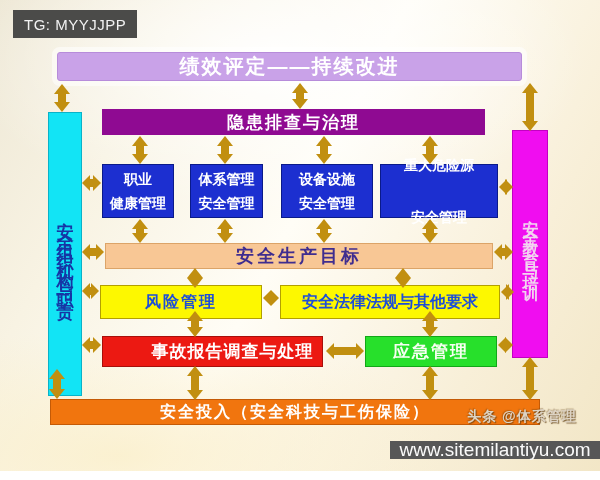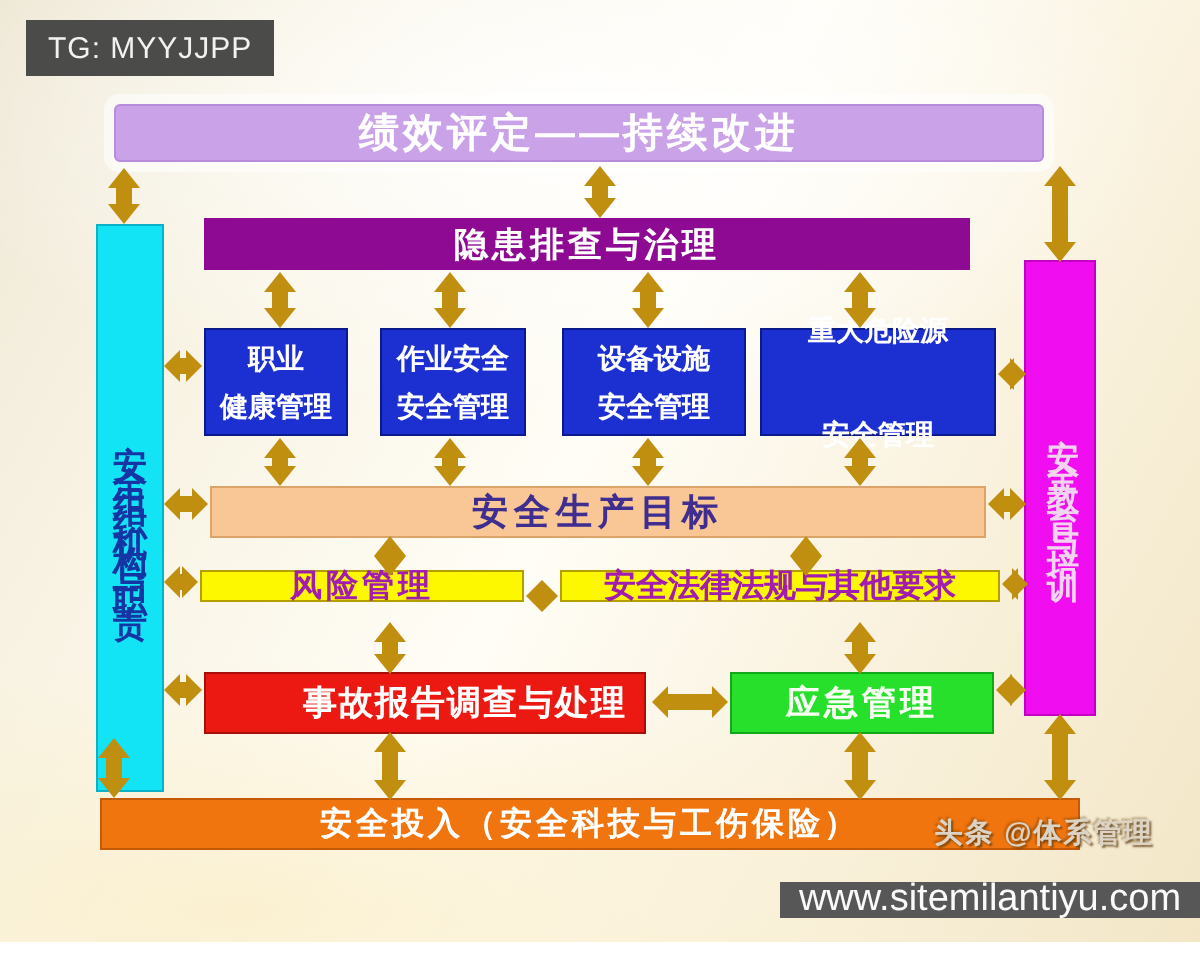--- a/index.html
+++ b/index.html
@@ -24,22 +24,22 @@
   .banner{left:57px;top:52px;width:465px;height:29px;background:var(--banner,#c9a2e8);
     border:1px solid #b78cda;border-radius:3px;box-shadow:0 0 0 5px rgba(255,255,255,.55);
     color:#fff;font-size:20px;font-weight:bold;letter-spacing:2px;}
   .hazard{left:102px;top:109px;width:383px;height:26px;background:var(--hazard,#8f0a92);
     color:#fff;font-size:17px;font-weight:bold;letter-spacing:2px;}
   .bluebox{background:var(--blue,#1c2fd0);border:1px solid #0a1a8a;color:#fff;
     font-size:14px;font-weight:bold;flex-direction:column;line-height:24px;top:164px;height:54px;}
   .b1{left:102px;width:72px;} .b2{left:190px;width:73px;} .b3{left:281px;width:92px;} .b4{left:380px;width:118px;gap:28px;}
   .peach{left:105px;top:243px;width:388px;height:26px;background:var(--peach,#f8c795);
     border:1px solid #dca468;color:var(--peach_text,#3f2d8f);font-size:18px;font-weight:bold;letter-spacing:3px;}
-  .yellowbox{background:var(--yellow,#fdf800);border:1px solid #b3a000;color:#a21caf;
-    font-size:16px;font-weight:bold;top:285px;height:16px;}
+  .yellowbox{background:var(--yellow,#fdf800);border:1px solid #b3a000;color:#1d4ed8;
+    font-size:16px;font-weight:bold;top:285px;height:34px;}
   .risk{left:100px;width:162px;letter-spacing:2px;}
   .law{left:280px;width:220px;}
   .redbox{left:102px;top:336px;width:221px;height:31px;background:var(--red,#ec1912);
     border:1px solid #a80f0a;color:#fff;font-size:17px;font-weight:bold;letter-spacing:1px;padding-left:40px;}
   .greenbox{left:365px;top:336px;width:132px;height:31px;background:var(--green,#27e02b);
     border:1px solid #12a718;color:#f6fff2;font-size:17px;font-weight:bold;letter-spacing:2px;}
   .orangebox{left:50px;top:399px;width:490px;height:26px;background:var(--orange,#f1750e);
     border:1px solid #c45a06;color:#fff;font-size:16px;font-weight:bold;letter-spacing:2px;}
   .vbar{writing-mode:vertical-rl;text-orientation:upright;font-weight:bold;}
   .cyanbar{left:48px;top:112px;width:34px;height:284px;background:var(--cyan,#12e4f5);
@@ -74,21 +74,21 @@
   <div class="abs ctr tg-box">TG: MYYJJPP</div>
 
   <div class="abs ctr banner">绩效评定——持续改进</div>
   <div class="abs ctr hazard">隐患排查与治理</div>
 
   <div class="abs ctr bluebox b1">
     <span>职业</span>
     <span>健康管理</span>
   </div>
   <div class="abs ctr bluebox b2">
-    <span>作业安全</span>
+    <span>体系管理</span>
     <span>安全管理</span>
   </div>
   <div class="abs ctr bluebox b3">
     <span>设备设施</span>
     <span>安全管理</span>
   </div>
   <div class="abs ctr bluebox b4">
     <span>重大危险源</span>
     <span>安全管理</span>
   </div>

